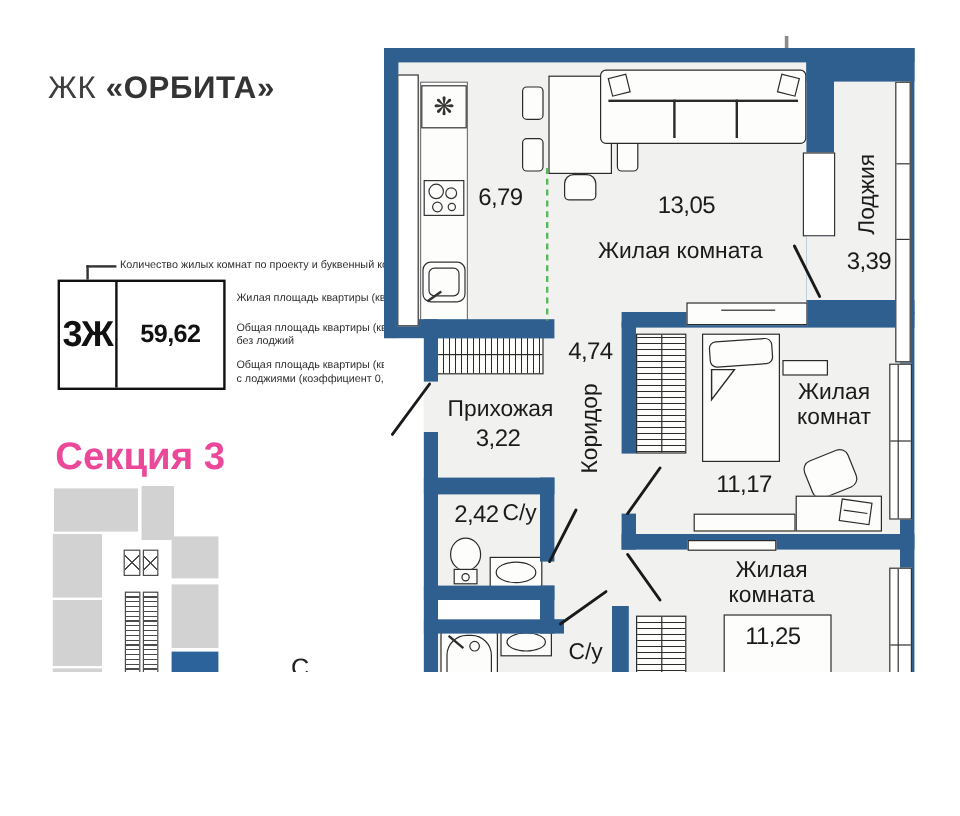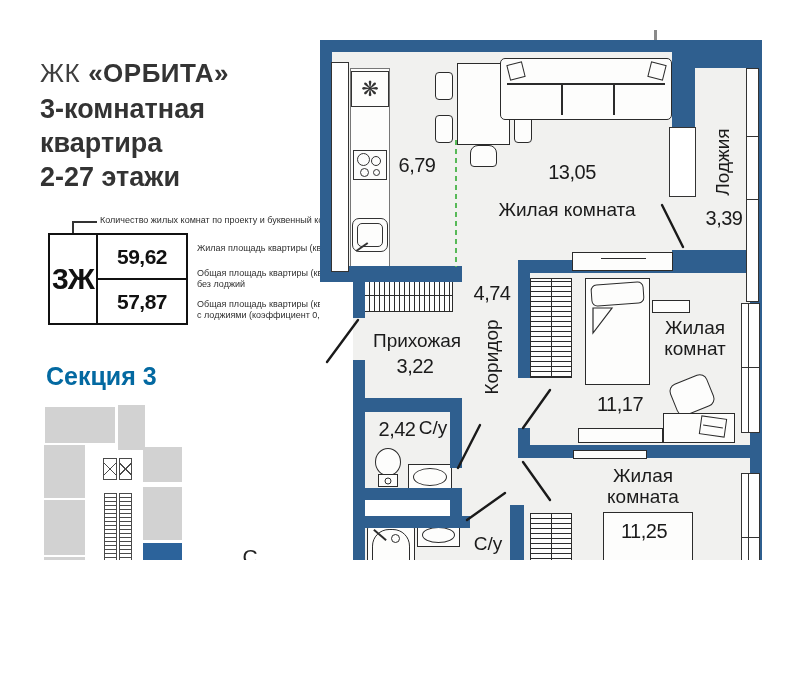--- a/index.html
+++ b/index.html
@@ -22,21 +22,21 @@
   .it-code { width:48px; border-right:2px solid #111; display:flex; align-items:center; justify-content:center;
              font-size:30px; font-weight:700; color:#111; letter-spacing:-1px; }
   .it-rows { flex:1; display:flex; flex-direction:column; }
   .it-row { flex:1; display:flex; align-items:center; justify-content:center;
             font-size:21px; font-weight:700; color:#111; letter-spacing:-.5px; border-bottom:2px solid #111; }
   .it-row:last-child { border-bottom:none; }
   .ann { position:absolute; left:197px; font-size:9px; line-height:10.5px; color:#2f2f2f; white-space:pre-line; }
   .ann1 { top:243px; } .ann2 { top:268px; } .ann3 { top:299px; }
 
   
-  .sec-title { position:absolute; left:46px; top:362px; font-size:25px; font-weight:800; color:#0369a1; }
+  .sec-title { position:absolute; left:46px; top:362px; font-size:32px; font-weight:800; color:#ec4899; }
   .mm { position:absolute; left:43px; top:403px; width:146px; height:228px; }
   .mm div { position:absolute; }
   .mm-b { background:#d2d2d2; }
   .mm-hl { background:#2c639b; color:#fff; font-size:17px; font-weight:700; display:flex;
            align-items:center; justify-content:center; }
   .mm-el { background:#fff; border:1.5px solid #4a4a4a;
            background-image:linear-gradient(45deg,transparent calc(50% - .7px),#4a4a4a calc(50% - .7px) calc(50% + .7px),transparent calc(50% + .7px)),
                             linear-gradient(-45deg,transparent calc(50% - .7px),#4a4a4a calc(50% - .7px) calc(50% + .7px),transparent calc(50% + .7px)); }
   .mm-st { background:#fff; border:1px solid #4a4a4a;
            background-image:repeating-linear-gradient(0deg,#4a4a4a 0 1px,transparent 1px 4px); }
@@ -180,32 +180,28 @@
   .top-tick {position:absolute;left:654px;top:30px;width:3px;height:11px;background:#8a8a8a}
 </style>
 </head>
 <body>
 
 <div class="page">
 
   <div class="brand">
     <span class="pfx">ЖК</span><span class="nm">«ОРБИТА»</span>
   </div>
-  <div class="apt-title">3-комнатная
-квартира
-2-27 этажи</div>
 
   <div class="callout-text">Количество жилых комнат по проекту и буквенный код</div>
   <div class="callout-v"></div>
   <div class="callout-h"></div>
   <div class="info-table">
     <div class="it-code">3Ж</div>
     <div class="it-rows">
       <div class="it-row">59,62</div>
-      <div class="it-row">57,87</div>
     </div>
   </div>
   <div class="ann ann1">Жилая площадь квартиры (кв.м)</div>
   <div class="ann ann2">Общая площадь квартиры (кв.м)
 без лоджий</div>
   <div class="ann ann3">Общая площадь квартиры (кв.м)
 с лоджиями (коэффициент 0,5)</div>
 
   <div class="sec-title">Секция 3</div>
   <div class="mm">

